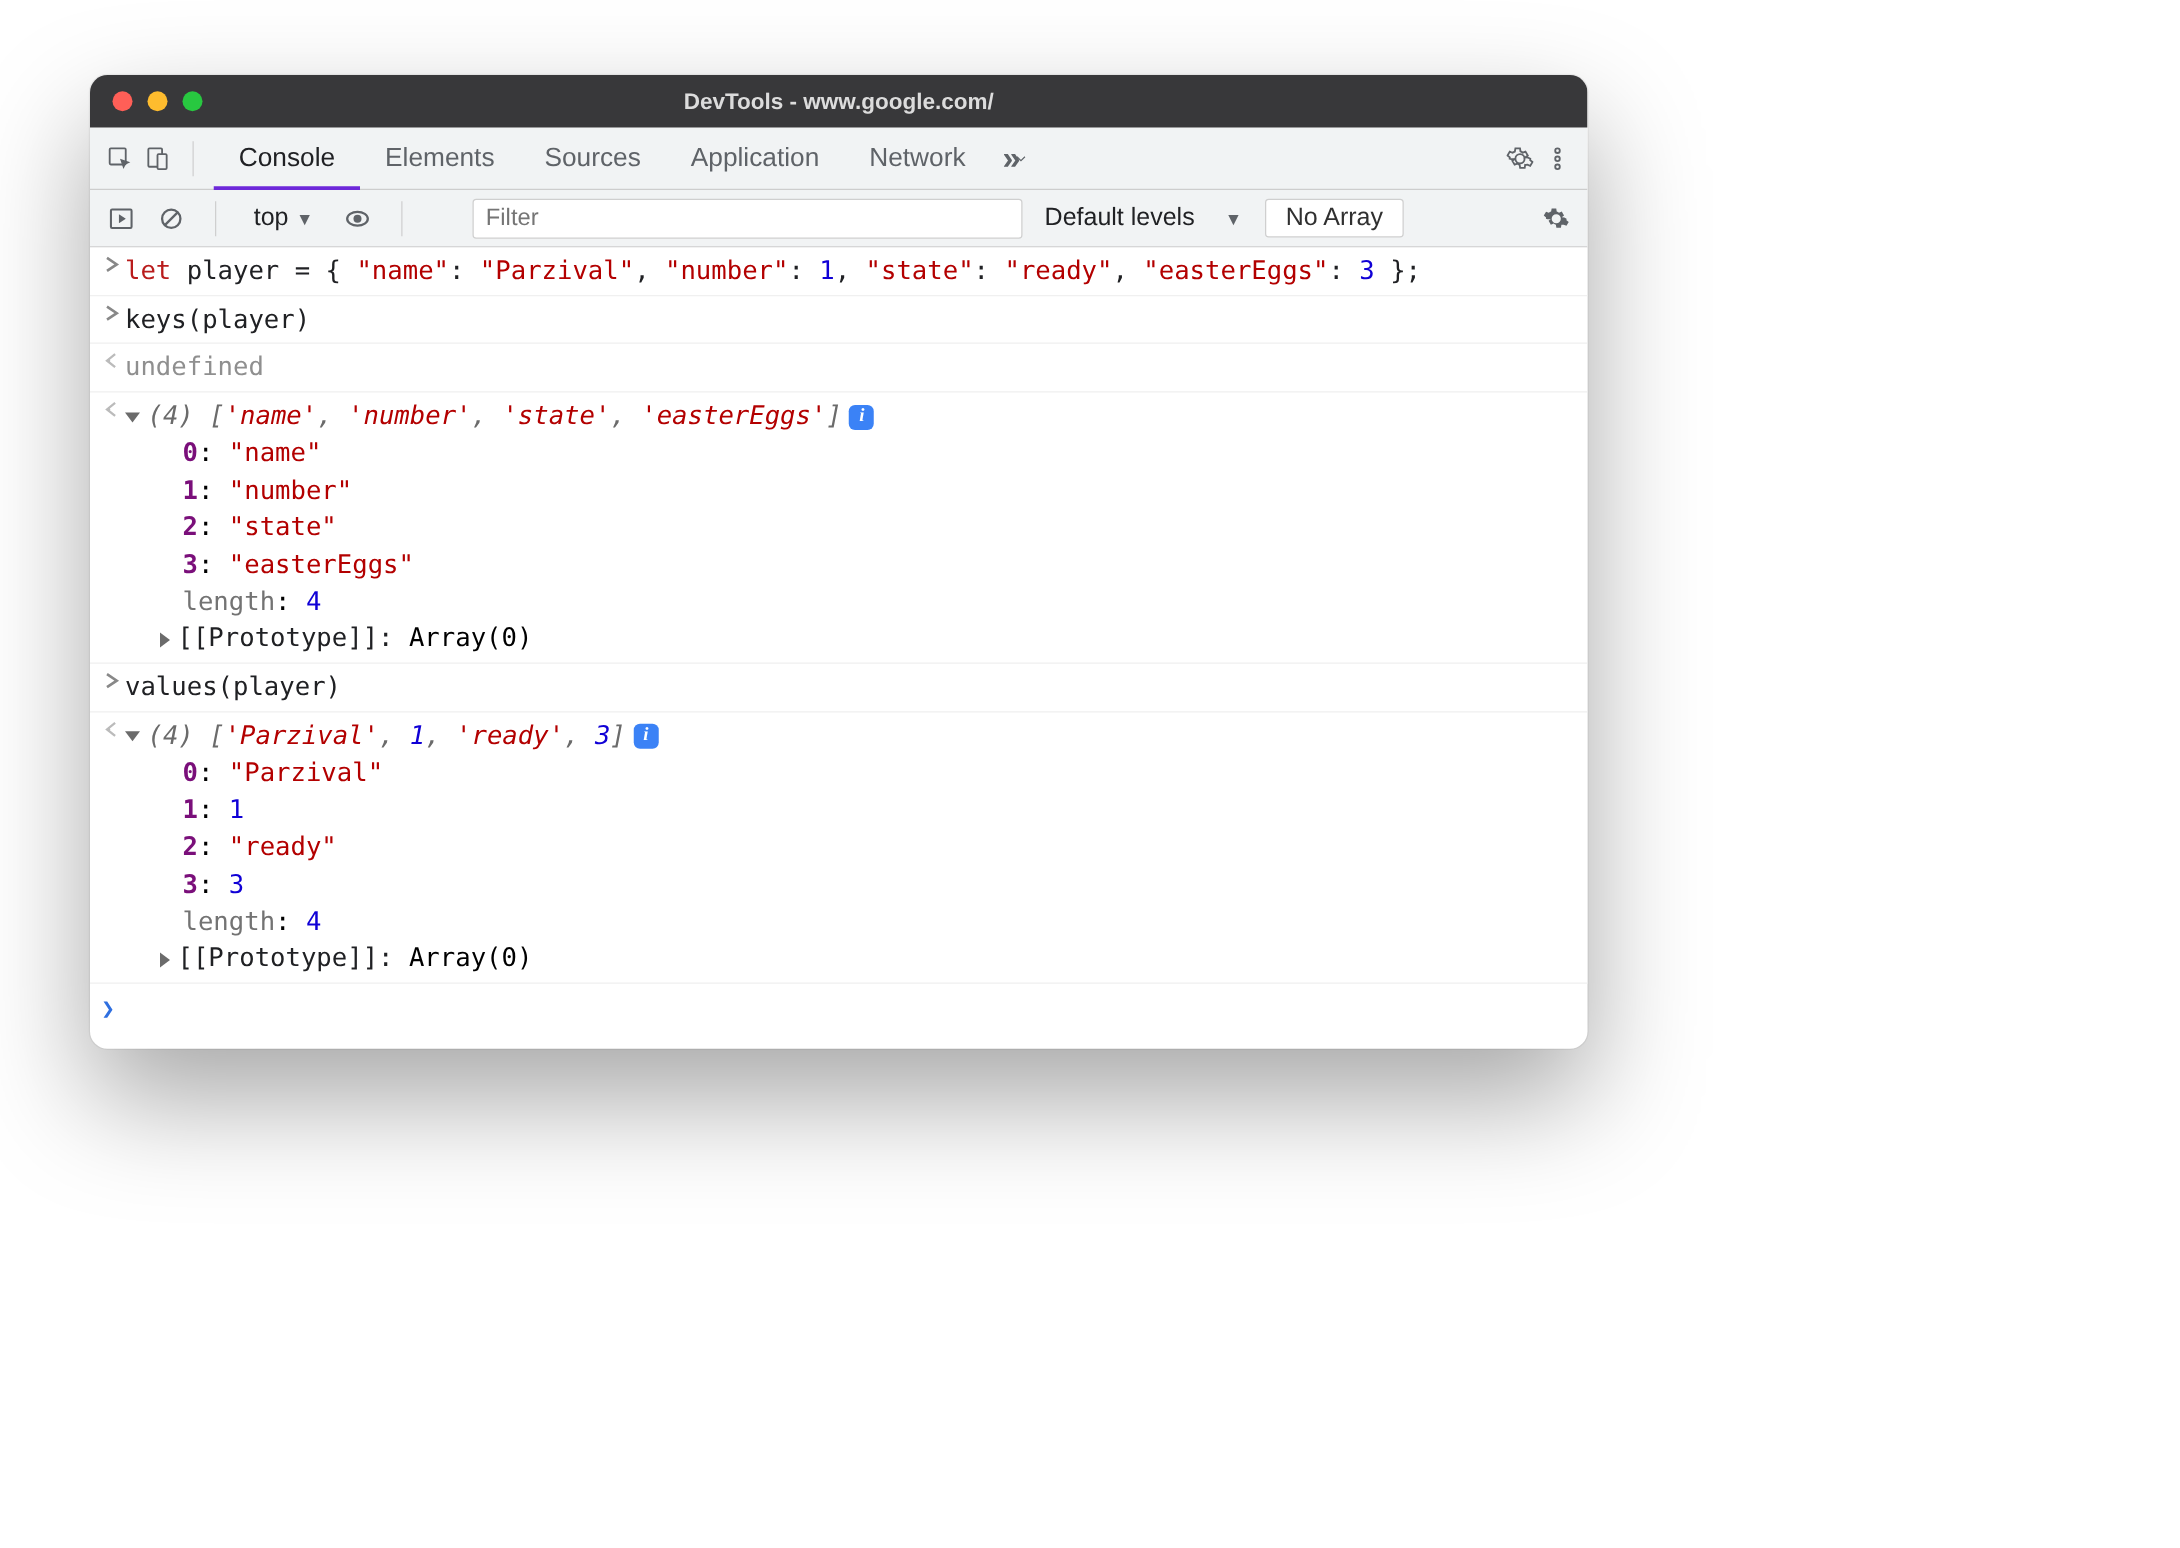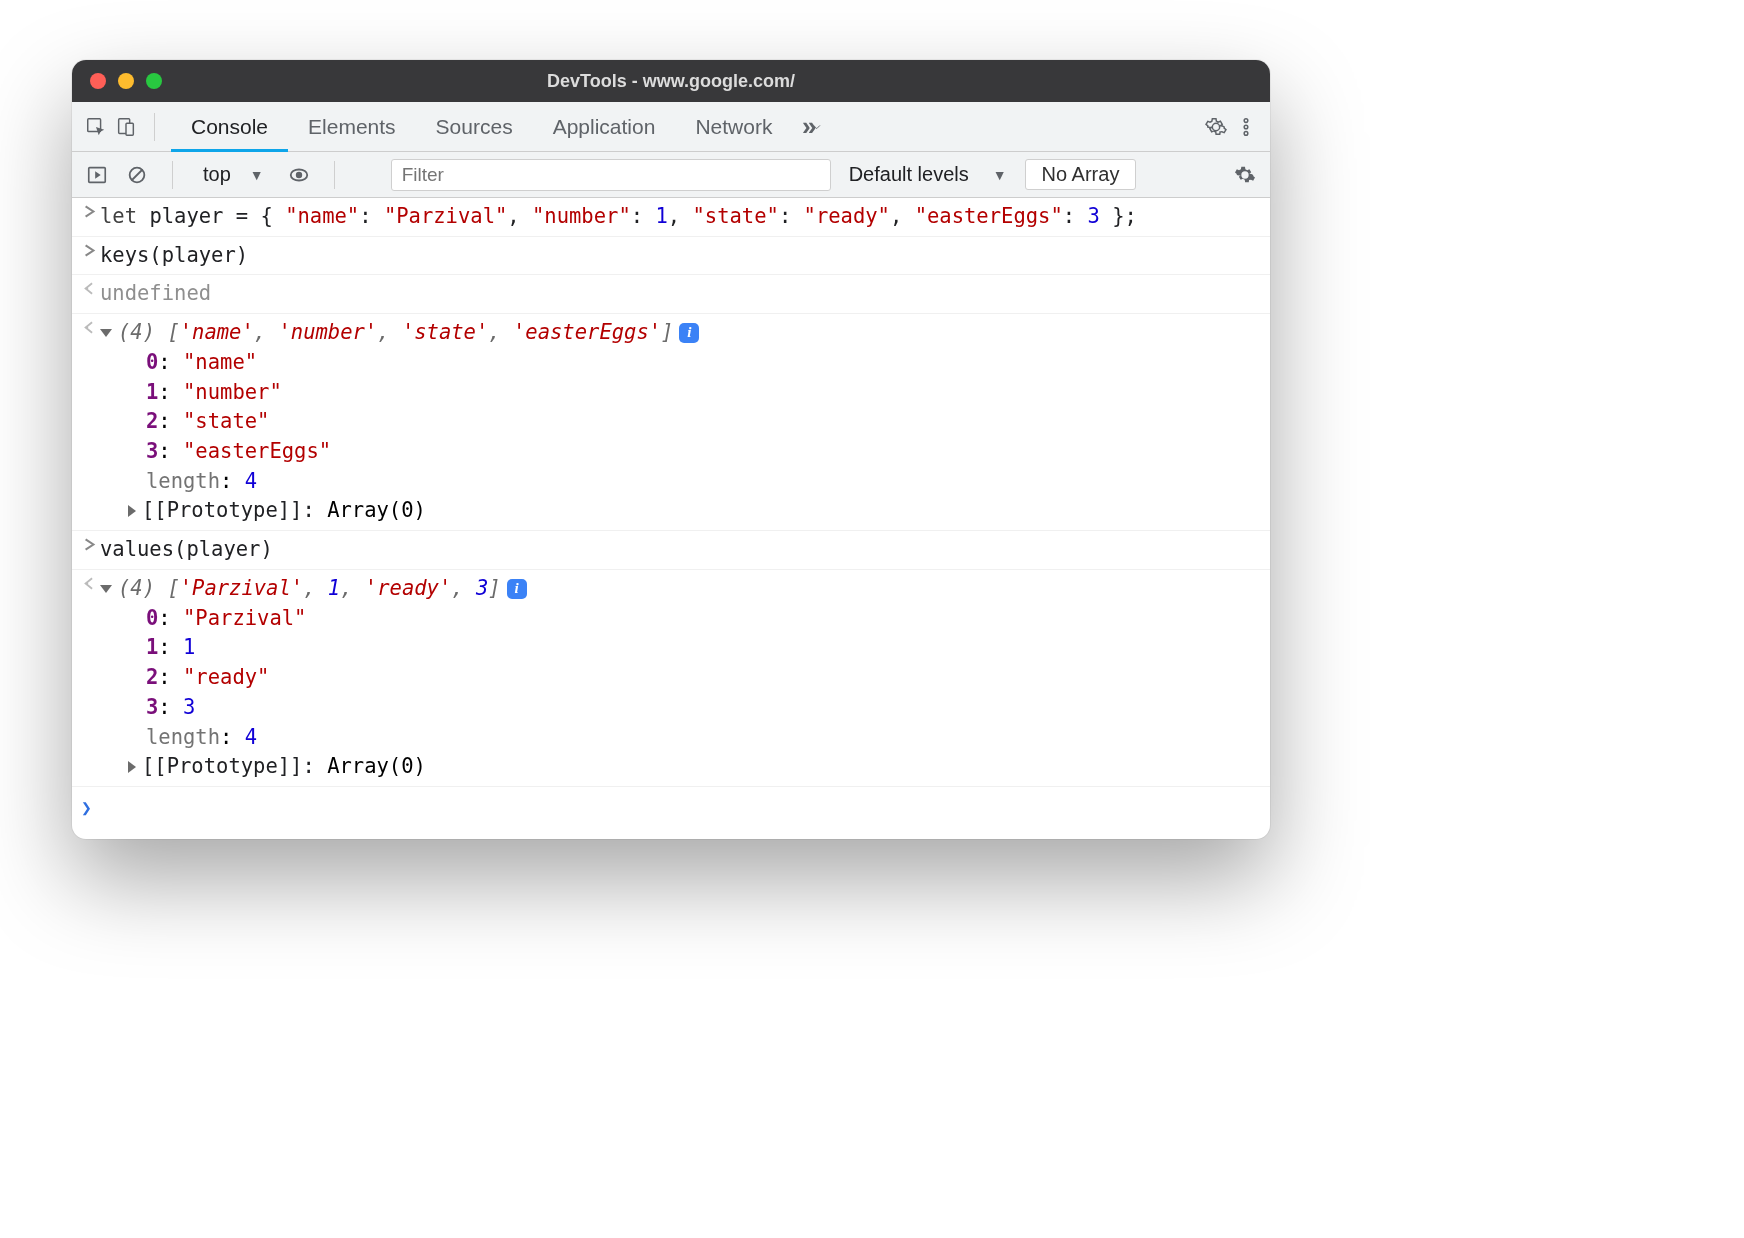--- a/index.html
+++ b/index.html
@@ -29,43 +29,43 @@
   .wtitle{position:absolute;left:0;right:0;text-align:center;color:#dcdcdc;font-size:18px;font-weight:600;}
   .tabstrip{
     height:50px;border-bottom:1px solid #cdcdcd;background:#f1f3f4;
     display:flex;align-items:center;padding:0 12px;gap:6px;
   }
   .ticon{width:24px;height:24px;display:flex;align-items:center;justify-content:center;color:#5f6368;}
   .ticon svg{width:22px;height:22px;stroke:#5f6368;fill:none;stroke-width:1.6;}
   .sep{width:1px;height:28px;background:#cfcfcf;margin:0 10px;}
   .tabs{display:flex;gap:0;}
   .tab{padding:0 20px;height:50px;display:flex;align-items:center;color:#5f6368;font-size:21px;cursor:pointer;}
-  .tab.active{color:#202124;border-bottom:3px solid #0ea5e9;padding-top:3px;}
+  .tab.active{color:#202124;border-bottom:3px solid #6d28d9;padding-top:3px;}
   .spacer{flex:1;}
   .toolbar{
     height:46px;border-bottom:1px solid #cdcdcd;background:#f1f3f4;
     display:flex;align-items:center;padding:0 10px;gap:10px;
   }
   .tbtn{width:30px;height:30px;display:flex;align-items:center;justify-content:center;color:#5f6368;}
   .tbtn svg{width:22px;height:22px;}
-  .ctxsel{display:flex;align-items:center;gap:19px;padding:0 10px;color:#202124;font-size:20px;height:32px;}
+  .ctxsel{display:flex;align-items:center;gap:6px;padding:0 10px;color:#202124;font-size:20px;height:32px;}
   .ctxsel .tri{font-size:14px;color:#5f6368;}
   .filter{flex:0 0 440px;margin-left:36px;}
   .filter input{width:100%;height:32px;border:1px solid #cfcfcf;background:#fff;border-radius:3px;padding:0 10px;font-size:19px;color:#5f6368;}
   .levels{display:flex;align-items:center;gap:24px;font-size:20px;color:#202124;padding:0 8px;}
   .issues{border:1px solid #cfcfcf;background:#fff;border-radius:3px;padding:3px 16px;font-size:20px;color:#303030;}
   .mono{font-family: ui-monospace, Menlo, Consolas, monospace; font-size:20.5px; line-height:1.45;}
   .console{background:#fff;}
   .row{display:flex;align-items:flex-start;padding:4px 8px 4px 6px;border-bottom:1px solid #f0f0f0;}
   .gut{width:22px;flex:none;display:flex;justify-content:center;padding-top:3px;}
   .gut.in{color:#888;}
   .gut.out{color:#bbb;}
   .gut svg{width:13px;height:13px;}
   .body{flex:1;min-width:0;}
-  .kw{color:#404040;}
+  .kw{color:#b91c1c;}
   .str{color:#b30000;}
   .num{color:#1000d6;}
   .undef{color:#8f8f8f;}
   .punkt{color:#202124;}
   .len{color:#737373;}
   .line{white-space:pre;}
   .tri2{display:inline-block;width:0;height:0;vertical-align:middle;margin-right:6px;}
   .tri-down{border-left:6px solid transparent;border-right:6px solid transparent;border-top:8px solid #6b6b6b;}
   .tri-right{border-top:6px solid transparent;border-bottom:6px solid transparent;border-left:8px solid #6b6b6b;}
   .italic{font-style:italic;}

